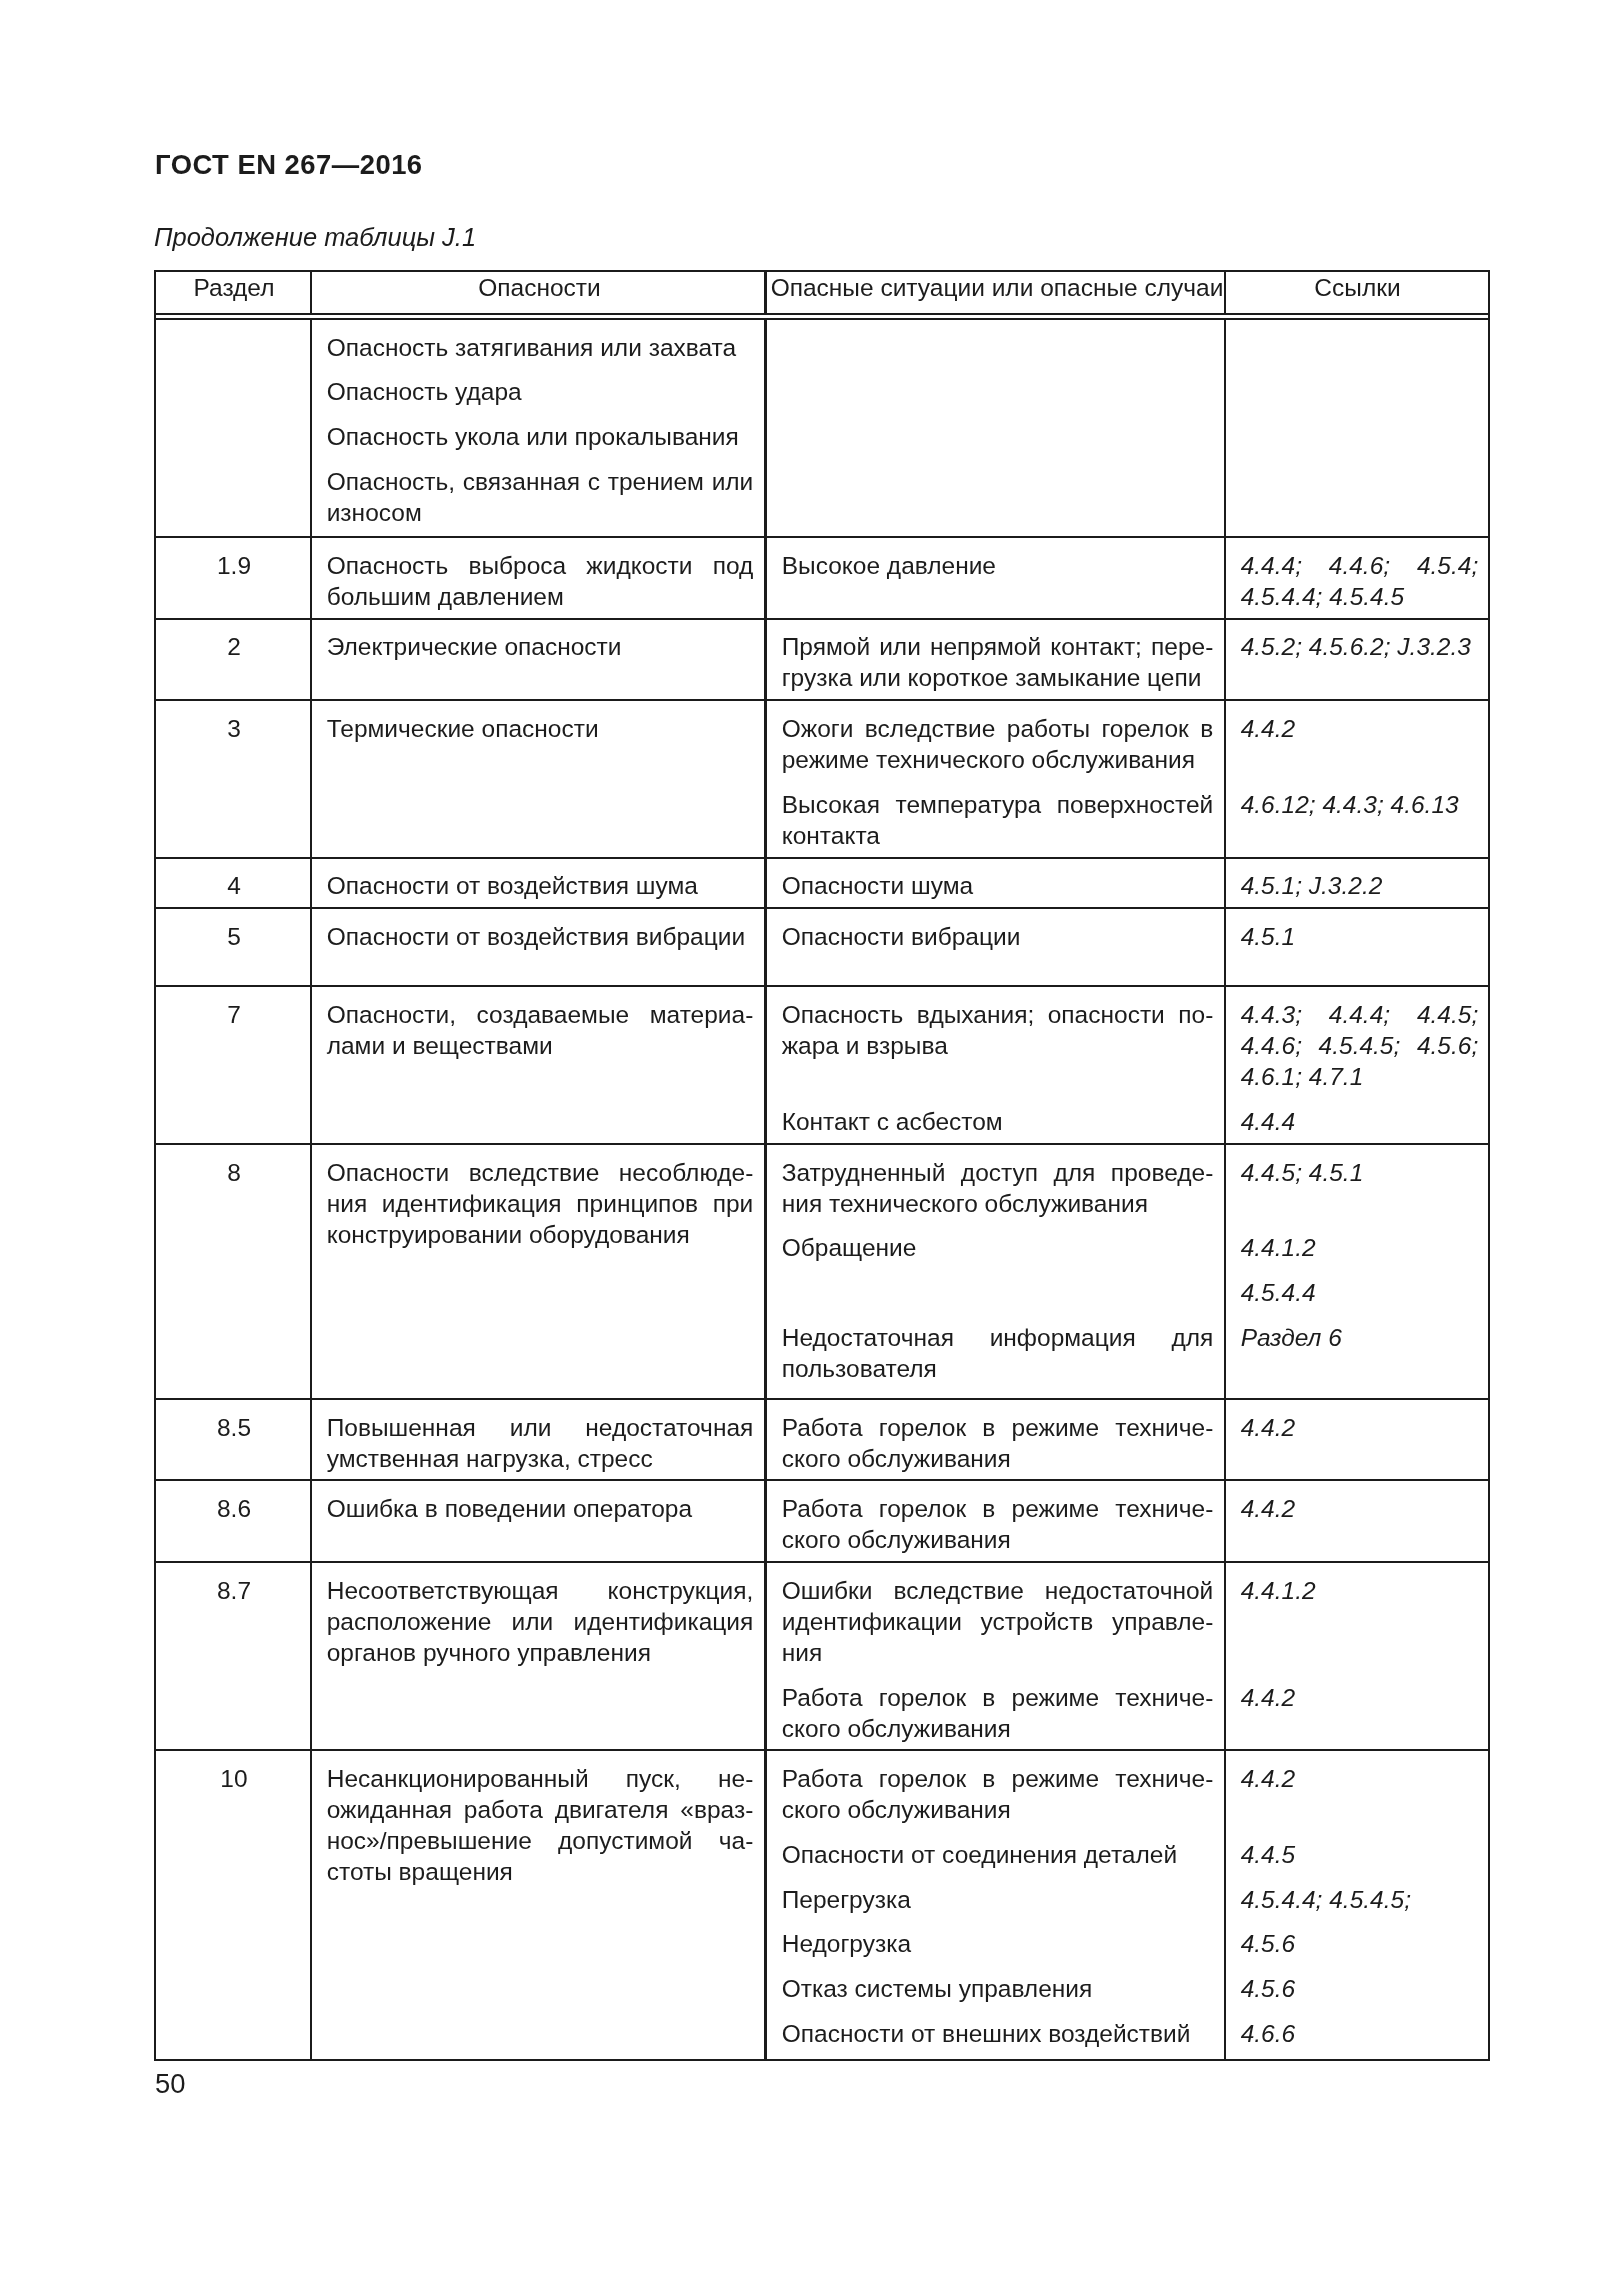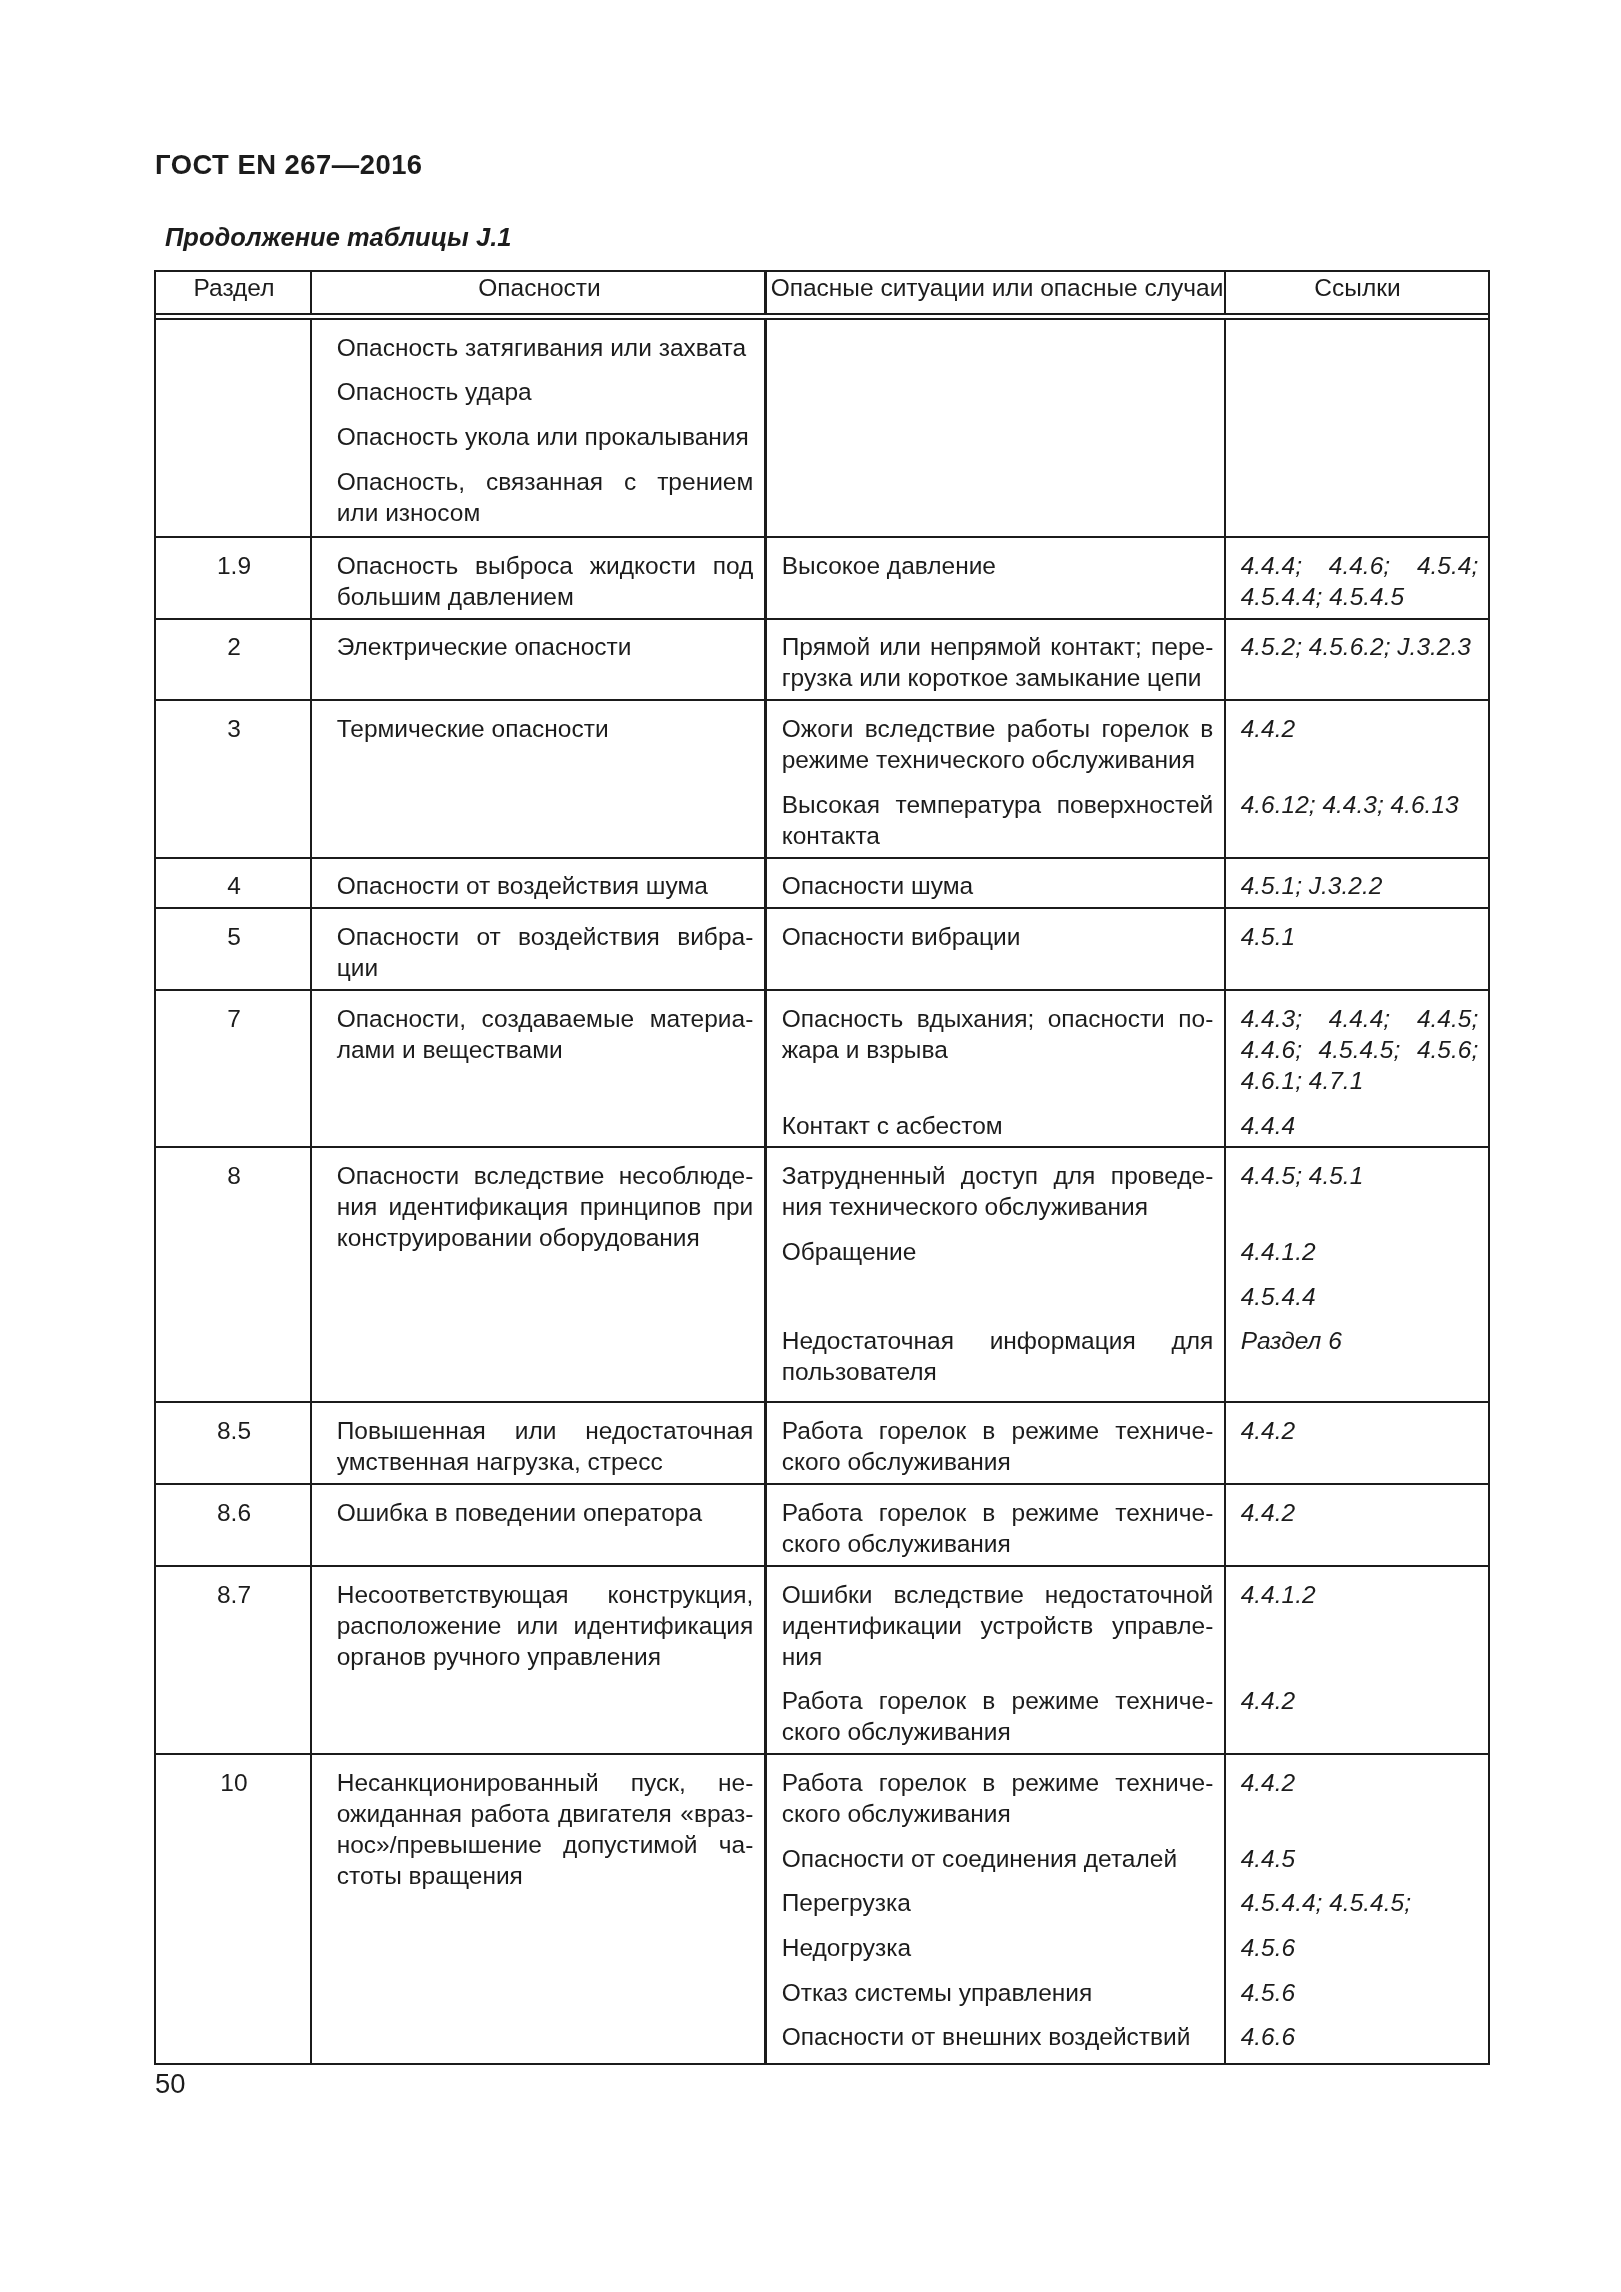--- a/index.html
+++ b/index.html
@@ -6,22 +6,22 @@
   body{
     width:1621px;height:2293px;position:relative;background:#ffffff;
     font-family:"Liberation Sans",sans-serif;color:#1c1c1c;
     -webkit-font-smoothing:antialiased;
   }
   .doc-title{
     position:absolute;left:155px;top:149px;
     font-size:27.4px;font-weight:bold;letter-spacing:0.5px;
   }
   .tbl-caption{
-    position:absolute;left:165px;top:223px;
-    font-size:25.5px;font-style:italic;font-weight:bold;
+    position:absolute;left:154px;top:223px;
+    font-size:25.5px;font-style:italic;
   }
   .tbl{
     position:absolute;left:154px;top:270px;width:1336px;
     border:2.9px solid #1b1b1b;box-sizing:border-box;
     font-size:24.5px;line-height:31px;
   }
   .thead,.trow{
     display:grid;grid-template-columns:156px 455px 460px 1fr;
     position:relative;box-sizing:border-box;align-content:start;
   }
@@ -43,21 +43,21 @@
   .trow:nth-child(12){min-height:77px}
   .trow:nth-child(13){min-height:186px}
   .trow:nth-child(14){min-height:308px}
   
   .vl{position:absolute;top:0;bottom:0;background:#1b1b1b;}
   .v1{left:154px;width:2px;}
   .v2{left:608px;width:2.9px;}
   .v3{left:1068px;width:2px;}
   
   .sec{grid-column:1;text-align:center;padding-top:11.8px;}
-  .haz{grid-column:2;padding:11.8px 13.7px 5.9px 14.7px;text-align:justify;margin-left:10px;}
+  .haz{grid-column:2;padding:11.8px 13.7px 5.9px 14.7px;text-align:justify;}
   .haz p{margin:0 0 13.7px 0;}
   .haz p:last-child{margin-bottom:0;}
   .sit{grid-column:3;}
   .ref{grid-column:4;font-style:italic;}
   .sit{padding:0 13.7px 5.9px 14.7px;text-align:justify;}
   .ref{padding:0 9.8px 5.9px 13.7px;text-align:justify;}
   .pt{padding-top:11.8px;}
   .gap{padding-bottom:13.7px;}
   .page-num{position:absolute;left:155px;top:2068px;font-size:27.4px;}
 </style>

